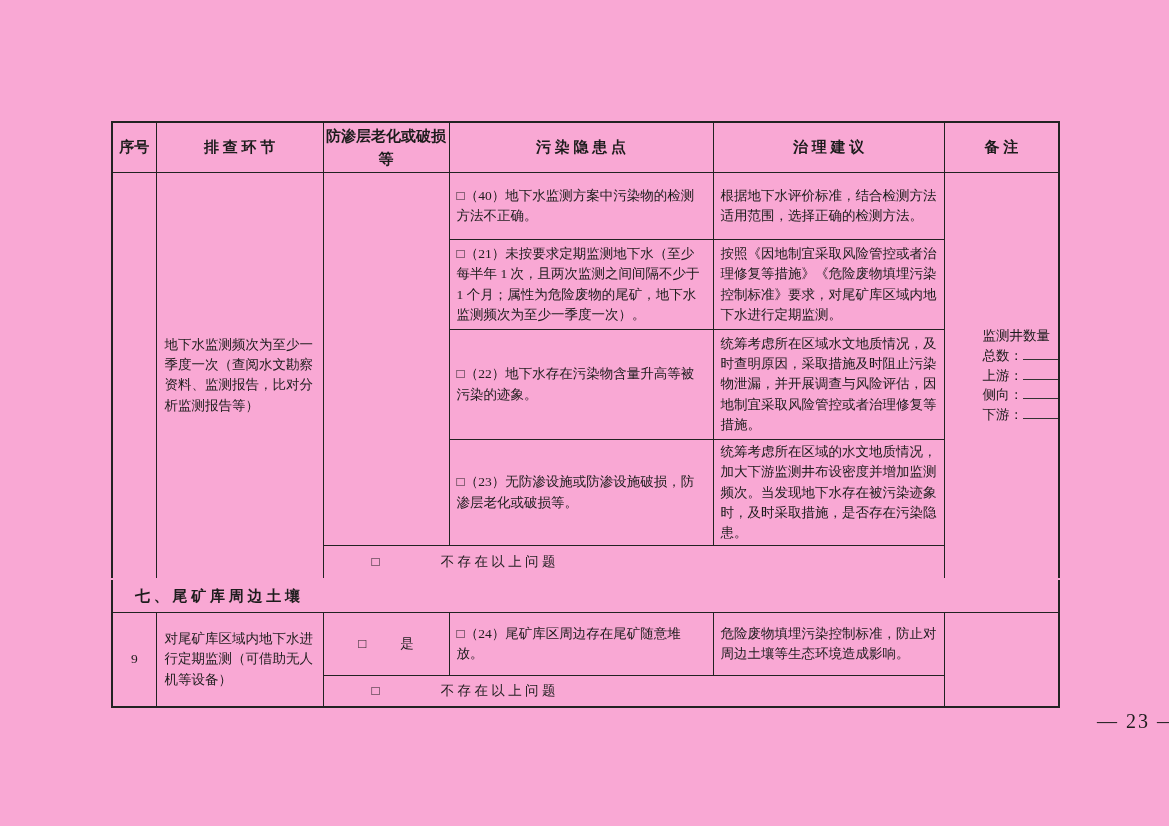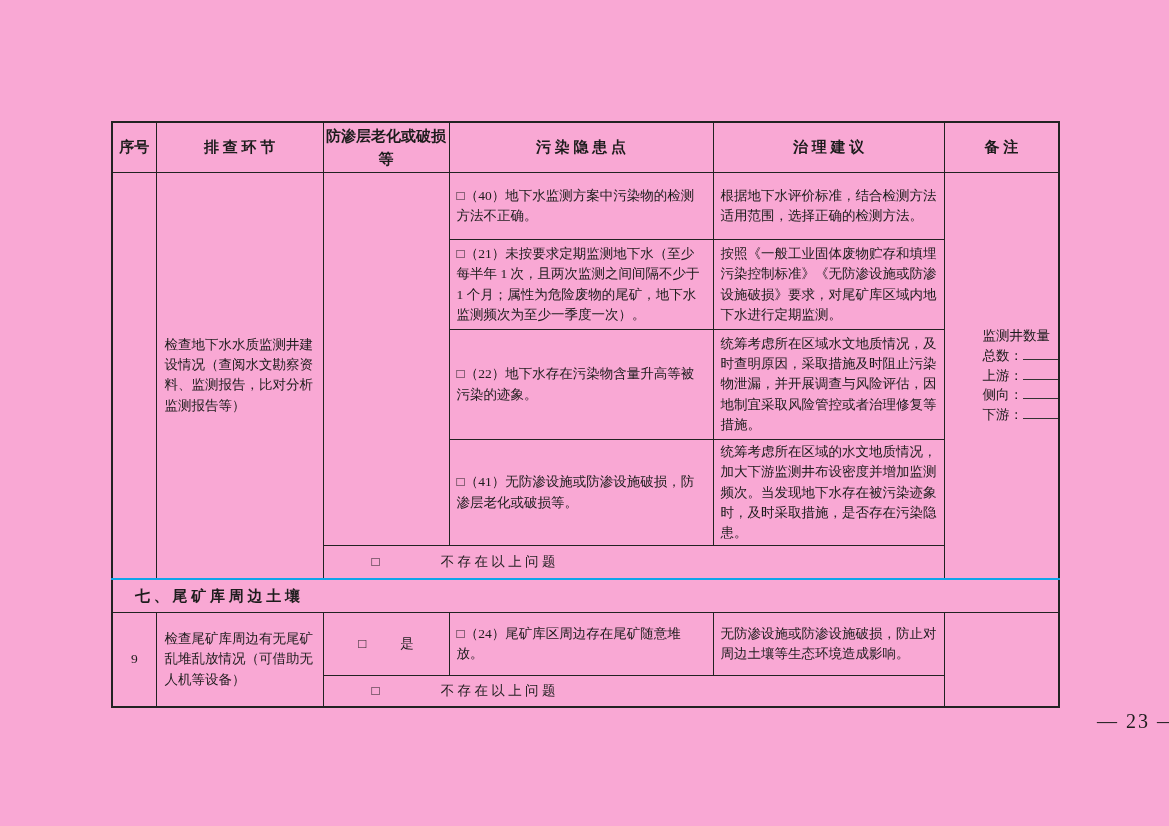--- a/index.html
+++ b/index.html
@@ -42,21 +42,21 @@
     text-align:center;
     padding:2px 2px;
   }
   td.seq{text-align:center;}
   td.link-cell{padding:2px 8px;}
   td.section-cell{
     font-weight:bold;
     font-size:15px;
     text-align:left;
     padding-left:22px;
-    border-top:2px solid #0ea5e9;
+    border-top:2px solid #f9a8d4;
   }
   td.noissue-cell{padding-left:48px;}
   .noissue-label{margin-left:61px;}
   td.yes-cell{text-align:center;}
   .yes-label{margin-left:34px;}
   .cb{display:inline;}
   td.remark-cell{padding:2px 6px;font-size:13.5px;}
   .remark-line{white-space:nowrap;line-height:1.45;margin-left:32px;}
   .blank{
     display:inline-block;
@@ -91,59 +91,59 @@
       <td class="hd">序号</td>
       <td class="hd">排 查 环 节</td>
       <td class="hd">防渗层老化或破损等</td>
       <td class="hd">污 染 隐 患 点</td>
       <td class="hd">治 理 建 议</td>
       <td class="hd">备  注</td>
     </tr>
 
     <tr class="r20">
       <td class="seq" rowspan="5"></td>
-      <td class="link-cell" rowspan="5">检查地下水水质监测井建设情况（查阅水文勘察资料、监测报告，比对分析监测报告等）</td>
+      <td class="link-cell" rowspan="5">地下水监测频次为至少一季度一次（查阅水文勘察资料、监测报告，比对分析监测报告等）</td>
       <td rowspan="4"></td>
       <td><span class="cb">□</span><span>（40）地下水监测方案中污染物的检测方法不正确。</span></td>
       <td>根据地下水评价标准，结合检测方法适用范围，选择正确的检测方法。</td>
       <td class="remark-cell" rowspan="5">
         <div class="remark-line">监测井数量</div>
         <div class="remark-line"><span>总数：</span><span class="blank"></span></div>
         <div class="remark-line"><span>上游：</span><span class="blank"></span></div>
         <div class="remark-line"><span>侧向：</span><span class="blank"></span></div>
         <div class="remark-line"><span>下游：</span><span class="blank"></span></div>
       </td>
     </tr>
     <tr class="r21">
       <td><span class="cb">□</span><span>（21）未按要求定期监测地下水（至少每半年 1 次，且两次监测之间间隔不少于 1 个月；属性为危险废物的尾矿，地下水监测频次为至少一季度一次）。</span></td>
-      <td>按照《一般工业固体废物贮存和填埋污染控制标准》《无防渗设施或防渗设施破损》要求，对尾矿库区域内地下水进行定期监测。</td>
+      <td>按照《因地制宜采取风险管控或者治理修复等措施》《危险废物填埋污染控制标准》要求，对尾矿库区域内地下水进行定期监测。</td>
     </tr>
     <tr class="r22">
       <td><span class="cb">□</span><span>（22）地下水存在污染物含量升高等被污染的迹象。</span></td>
       <td>统筹考虑所在区域水文地质情况，及时查明原因，采取措施及时阻止污染物泄漏，并开展调查与风险评估，因地制宜采取风险管控或者治理修复等措施。</td>
     </tr>
     <tr class="r23">
-      <td><span class="cb">□</span><span>（41）无防渗设施或防渗设施破损，防渗层老化或破损等。</span></td>
+      <td><span class="cb">□</span><span>（23）无防渗设施或防渗设施破损，防渗层老化或破损等。</span></td>
       <td>统筹考虑所在区域的水文地质情况，加大下游监测井布设密度并增加监测频次。当发现地下水存在被污染迹象时，及时采取措施，是否存在污染隐患。</td>
     </tr>
 
     <tr class="r-noissue">
       <td class="noissue-cell" colspan="3"><span class="cb">□</span><span class="noissue-label">不 存 在 以 上 问 题</span></td>
     </tr>
 
     <tr class="r-section">
       <td class="section-cell" colspan="6">七 、 尾 矿 库 周 边 土 壤</td>
     </tr>
 
     <tr class="r24">
       <td class="seq" rowspan="2">9</td>
-      <td class="link-cell" rowspan="2">检查尾矿库周边有无尾矿乱堆乱放情况（可借助无人机等设备）</td>
+      <td class="link-cell" rowspan="2">对尾矿库区域内地下水进行定期监测（可借助无人机等设备）</td>
       <td class="yes-cell"><span class="cb">□</span><span class="yes-label">是</span></td>
       <td><span class="cb">□</span><span>（24）尾矿库区周边存在尾矿随意堆放。</span></td>
-      <td>无防渗设施或防渗设施破损，防止对周边土壤等生态环境造成影响。</td>
+      <td>危险废物填埋污染控制标准，防止对周边土壤等生态环境造成影响。</td>
       <td rowspan="2"></td>
     </tr>
 
     <tr class="r-noissue2">
       <td class="noissue-cell" colspan="3"><span class="cb">□</span><span class="noissue-label">不 存 在 以 上 问 题</span></td>
     </tr>
   </tbody>
     </table>
 
   <div class="footer">— 23 —</div>

